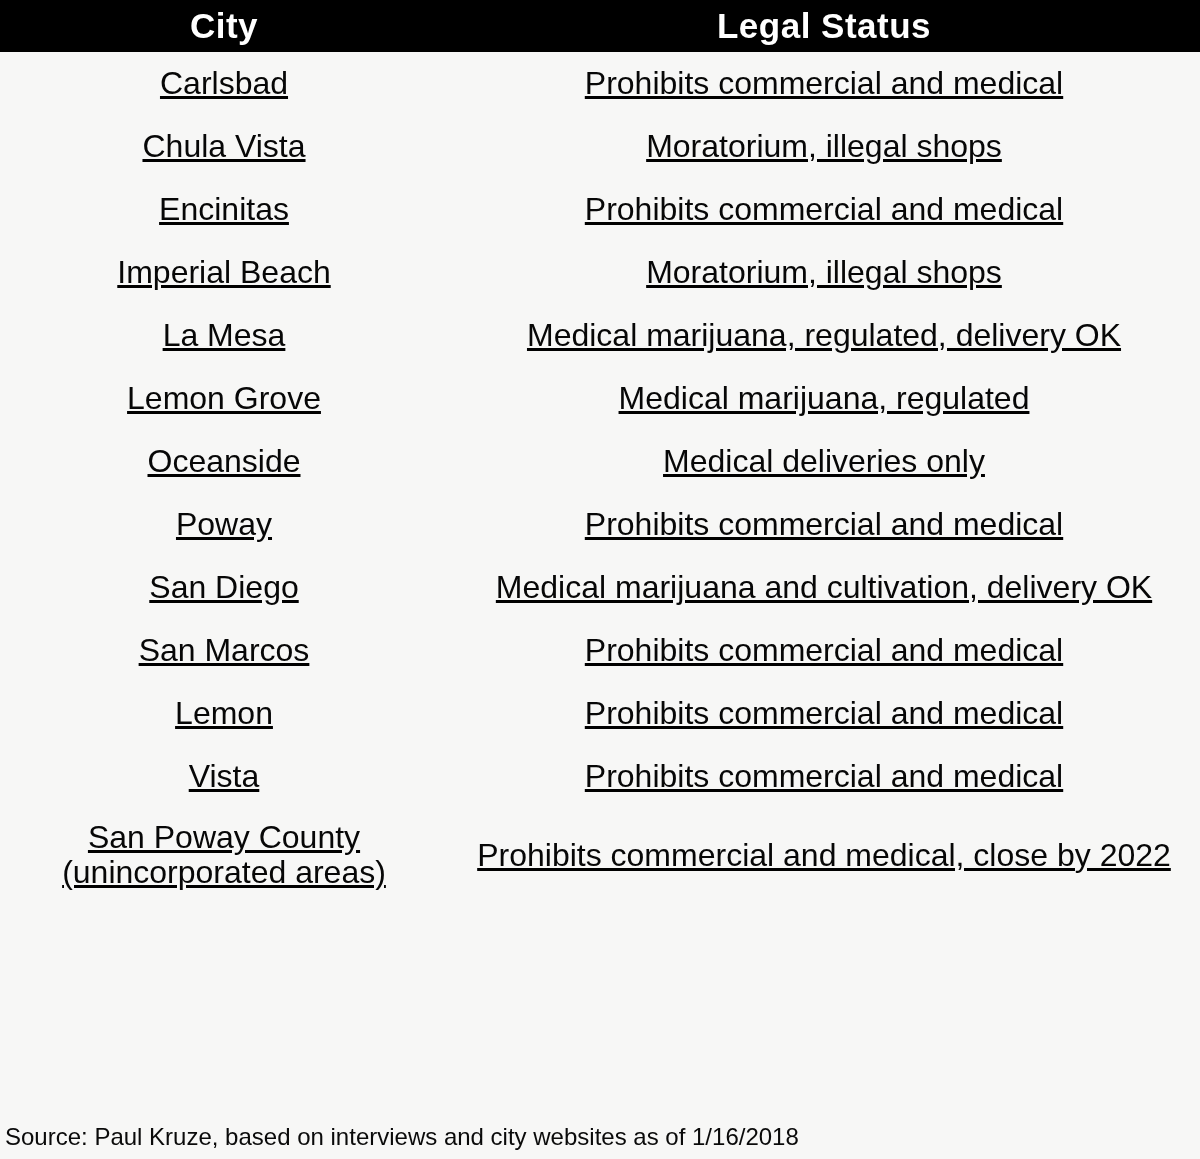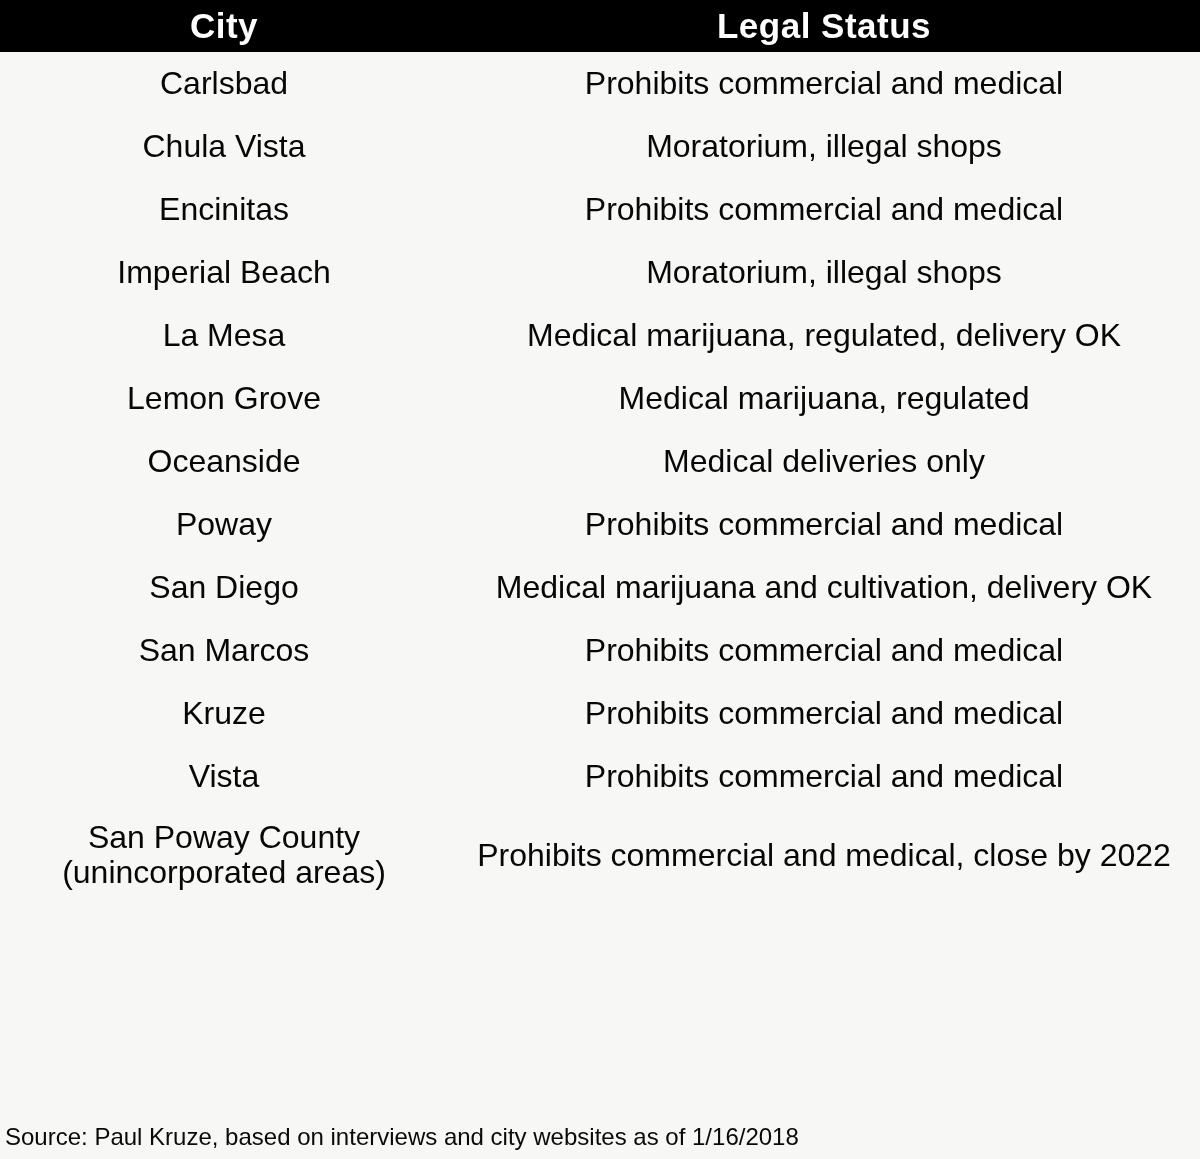--- a/index.html
+++ b/index.html
@@ -6,20 +6,21 @@
   html, body {
     font-family: "Liberation Sans", "DejaVu Sans", sans-serif;
     background: #f7f7f6;
   }
   .page {
     position: relative;
     width: 1200px;
     height: 1159px;
     background: #f7f7f6;
     overflow: hidden;
+    text-decoration: underline;
   }
   table.status-table {
     width: 1200px;
     border-collapse: collapse;
     table-layout: fixed;
   }
   col.col-city { width: 448px; }
   col.col-status { width: 752px; }
   thead th {
     background: #000000;
@@ -108,21 +109,21 @@
         </tr>
         <tr>
           <td class="city-cell">San Diego</td>
           <td class="status-cell">Medical marijuana and cultivation, delivery OK</td>
         </tr>
         <tr>
           <td class="city-cell">San Marcos</td>
           <td class="status-cell">Prohibits commercial and medical</td>
         </tr>
         <tr>
-          <td class="city-cell">Kruze</td>
+          <td class="city-cell">Lemon</td>
           <td class="status-cell">Prohibits commercial and medical</td>
         </tr>
         <tr>
           <td class="city-cell">Vista</td>
           <td class="status-cell">Prohibits commercial and medical</td>
         </tr>
         <tr>
           <td class="city-cell">San Poway County (unincorporated areas)</td>
           <td class="status-cell">Prohibits commercial and medical, close by 2022</td>
         </tr>

